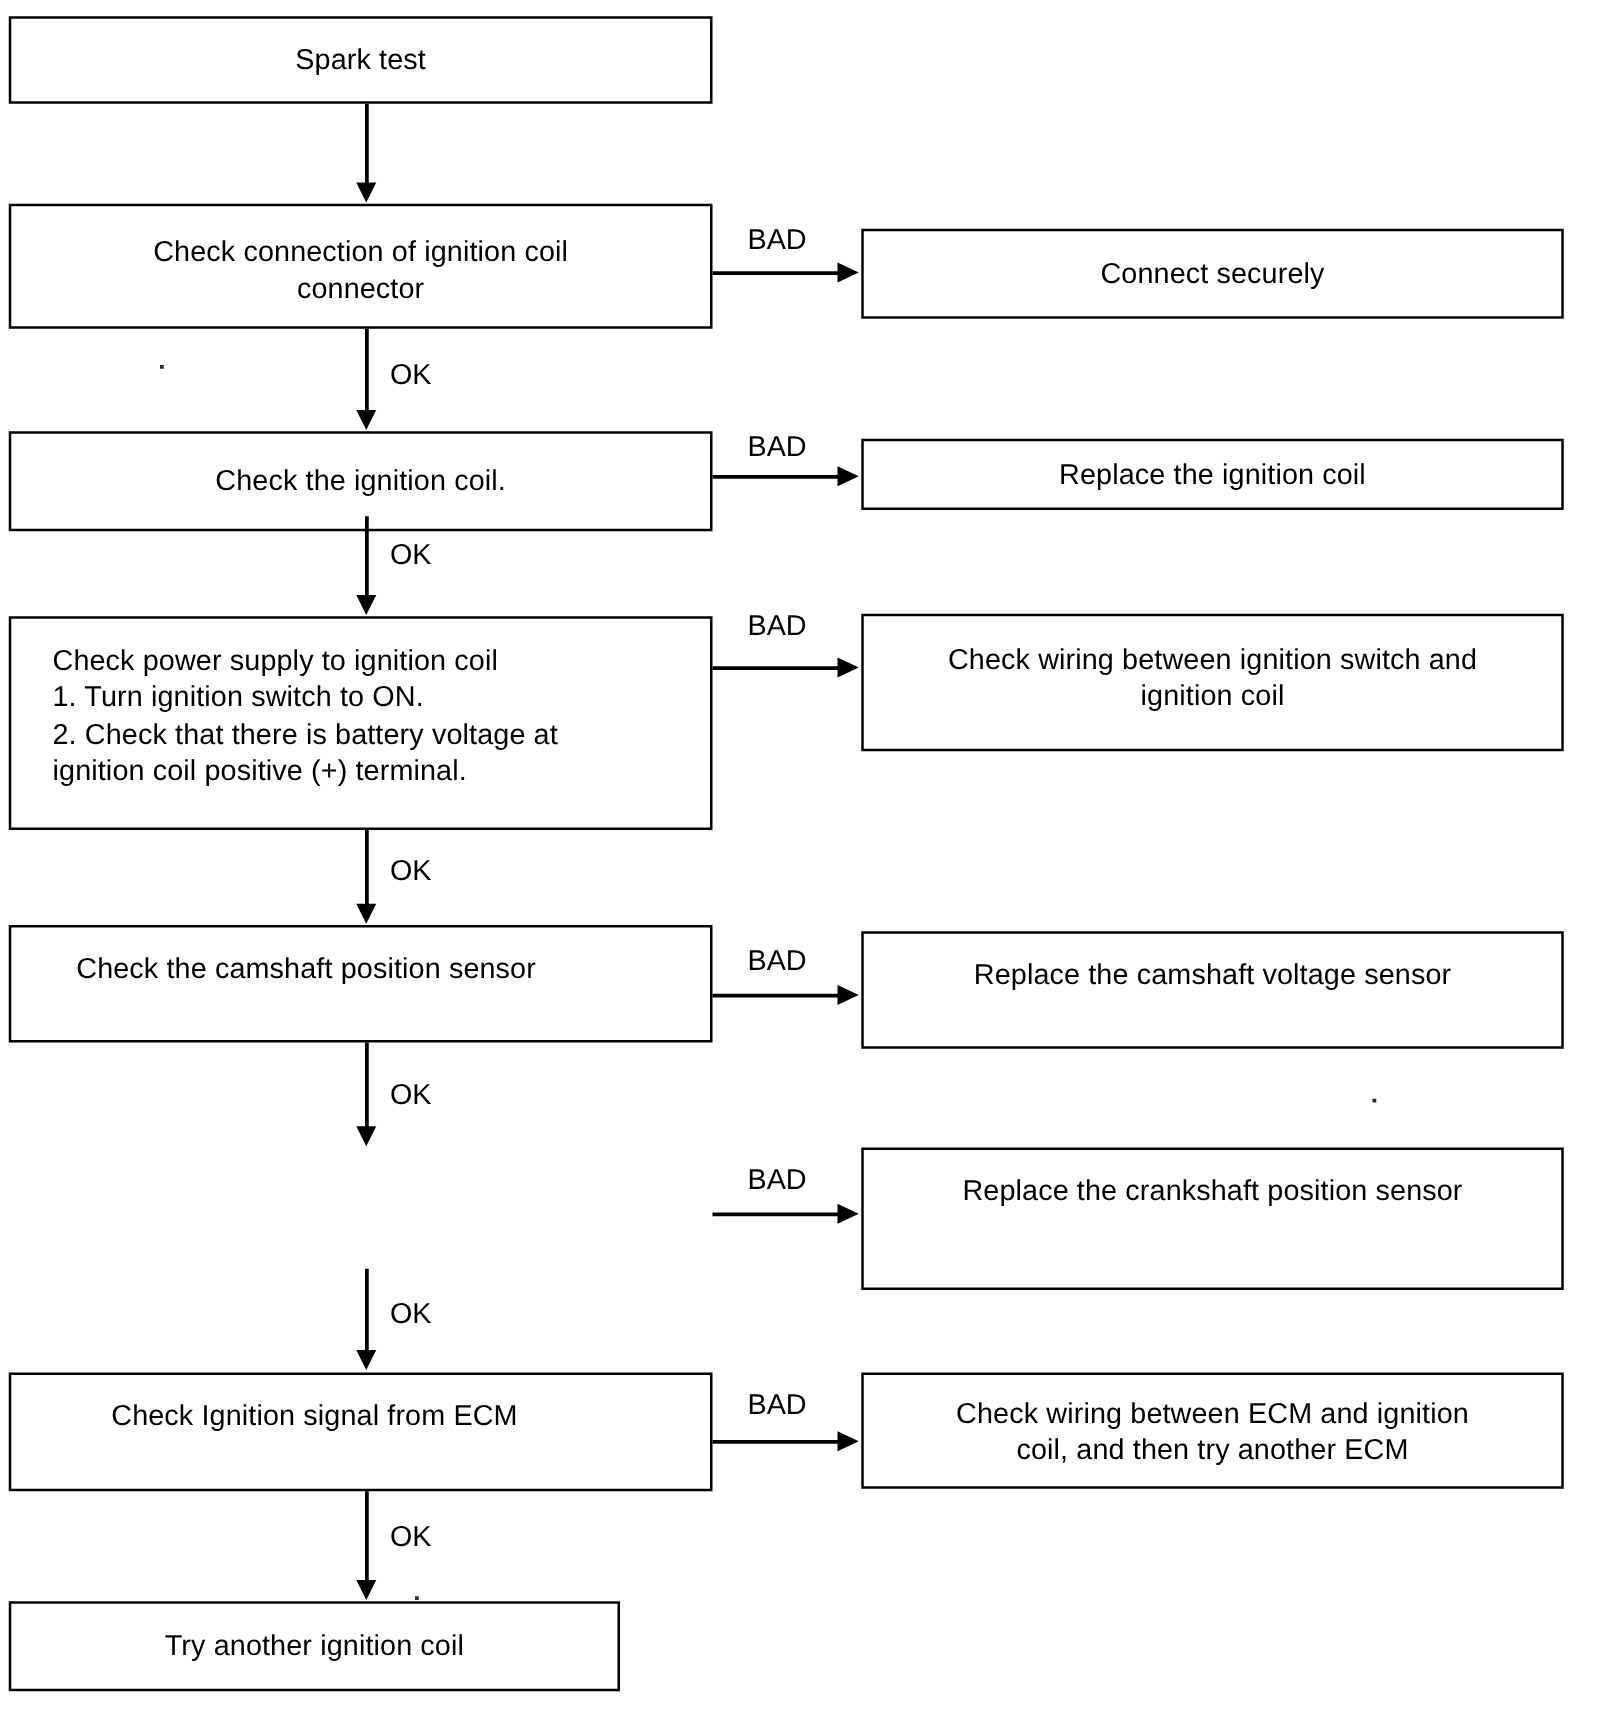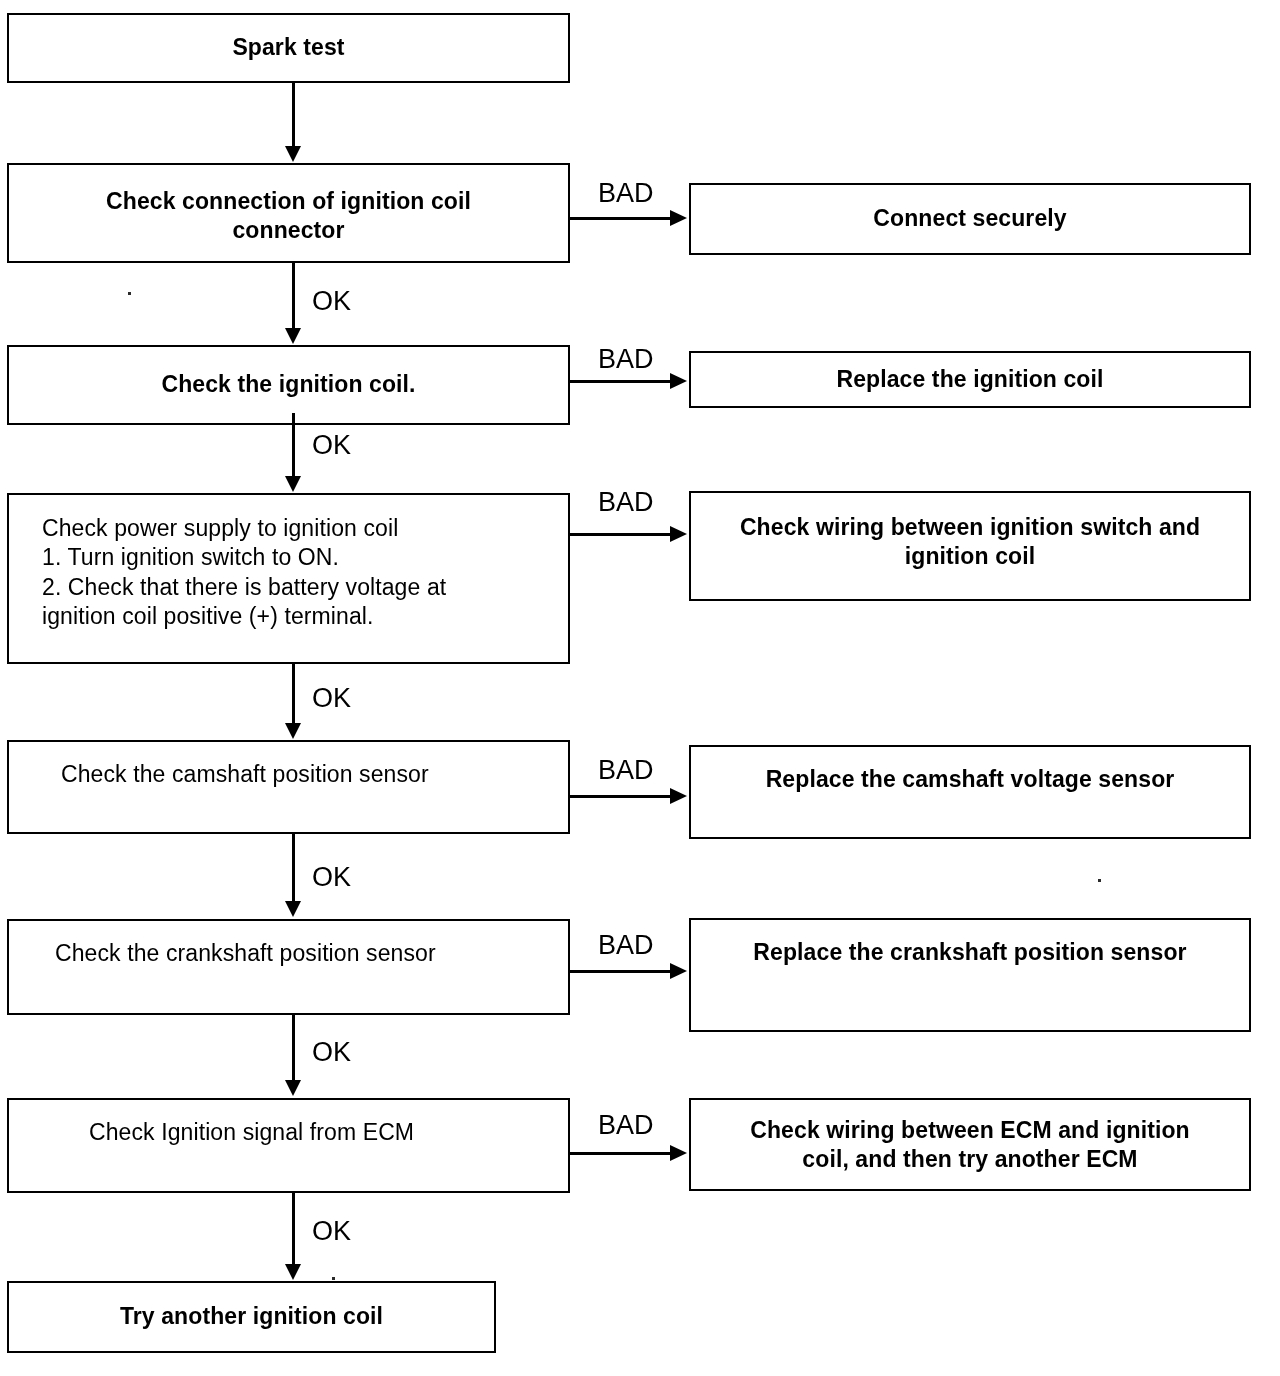--- a/index.html
+++ b/index.html
@@ -29,21 +29,20 @@
   }
   .node .txt {
     position: absolute;
     left: 10px;
     right: 10px;
     top: 9px;
     white-space: pre-line;
   }
   .node.center .txt {
     text-align: center;
-    font-weight: bold;
   }
   .node.left .txt {
     text-align: left;
     left: 26px;
   }
   .node.vcenter .txt {
     top: 50%;
     transform: translateY(-50%);
   }
 
@@ -69,21 +68,21 @@
   .arrow-right {
     position: absolute;
     width: 0;
     height: 0;
     border-top: 8px solid transparent;
     border-bottom: 8px solid transparent;
     border-left: 17px solid #000000;
   }
   .edge-label {
     position: absolute;
-    font-size: 27px;
+    font-size: 23px;
     line-height: 1;
     color: #000000;
     white-space: nowrap;
     font-family: "Liberation Sans", sans-serif;
   }
   .speck {
     position: absolute;
     width: 3px;
     height: 3px;
     background: #2b2b2b;
@@ -111,23 +110,20 @@
     <div class="txt" style="top:19px; left:33px;">Check power supply to ignition coil
 1. Turn ignition switch to ON.
 2. Check that there is battery voltage at
     ignition coil positive (+) terminal.</div>
   </div>
 
   <div class="node left" style="left:7px; top:740px; width:563px; height:94px;">
     <div class="txt" style="top:18px; left:52px;">Check the camshaft position sensor</div>
   </div>
 
-  <div class="node left" style="left:7px; top:919px; width:563px; height:96px;">
-    <div class="txt" style="top:18px; left:46px;">Check the crankshaft position sensor</div>
-  </div>
 
   <div class="node left" style="left:7px; top:1098px; width:563px; height:95px;">
     <div class="txt" style="top:18px; left:80px;">Check Ignition signal from ECM</div>
   </div>
 
   <div class="node center vcenter" style="left:7px; top:1281px; width:489px; height:72px;padding-left:48px;">
     <div class="txt">Try another ignition coil</div>
   </div>
 
   <div class="node center vcenter" style="left:689px; top:183px; width:562px; height:72px;">

